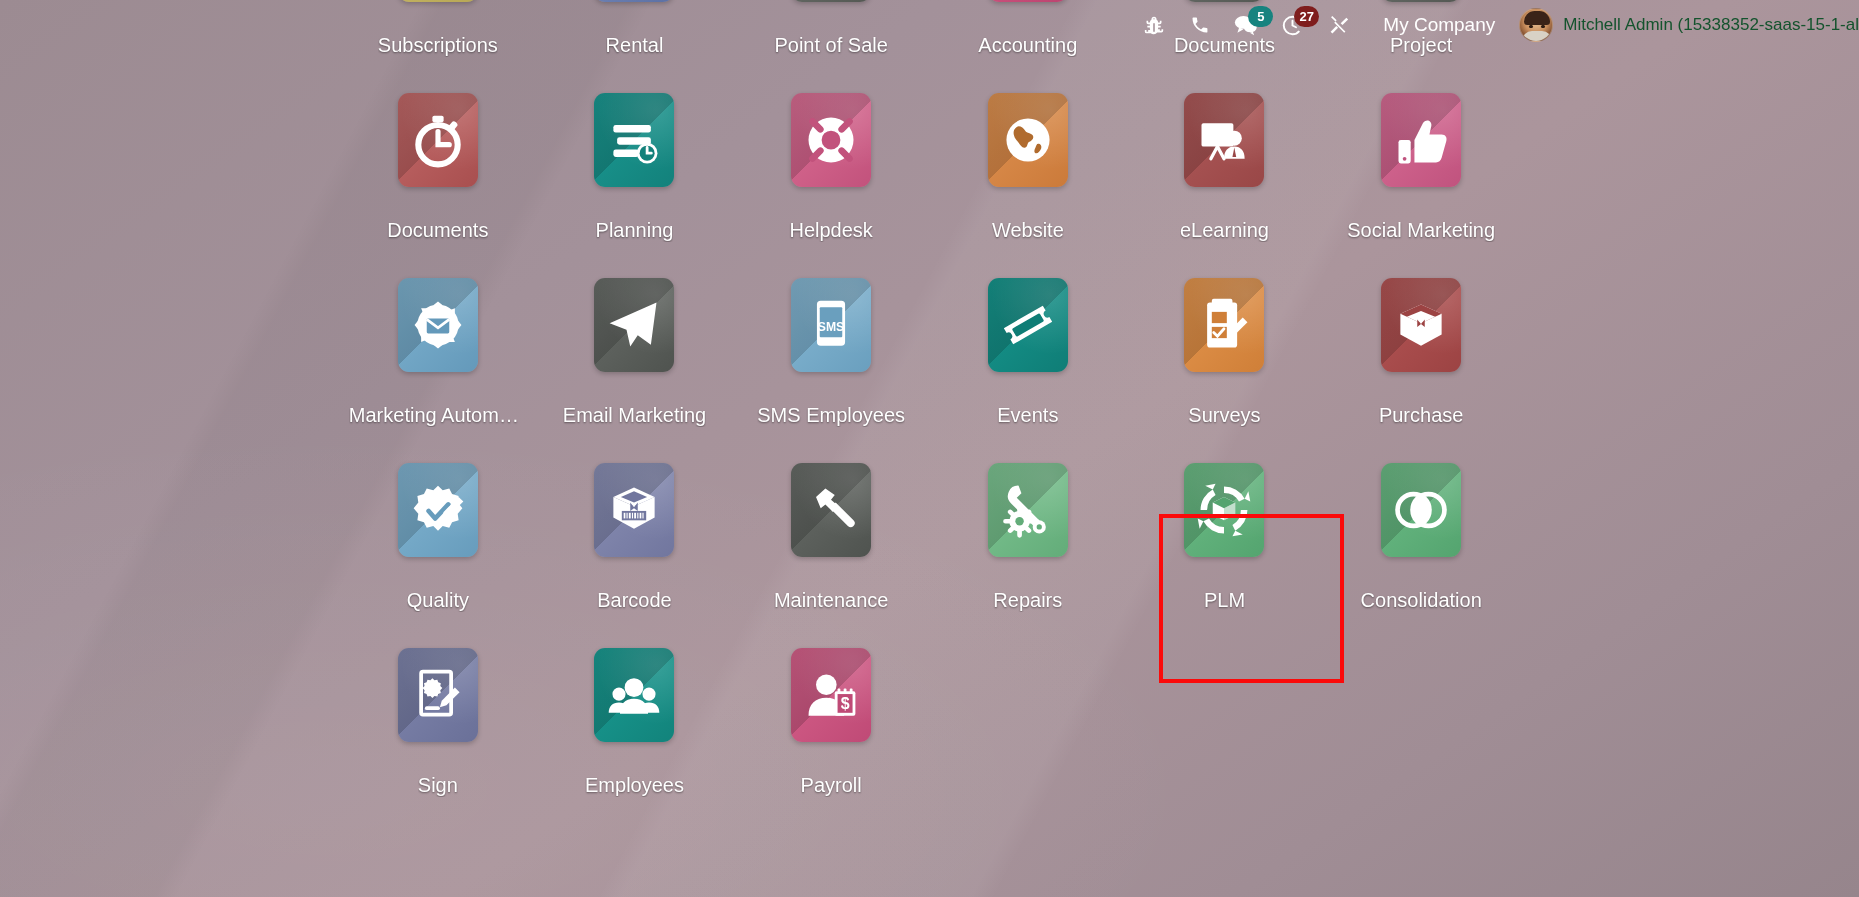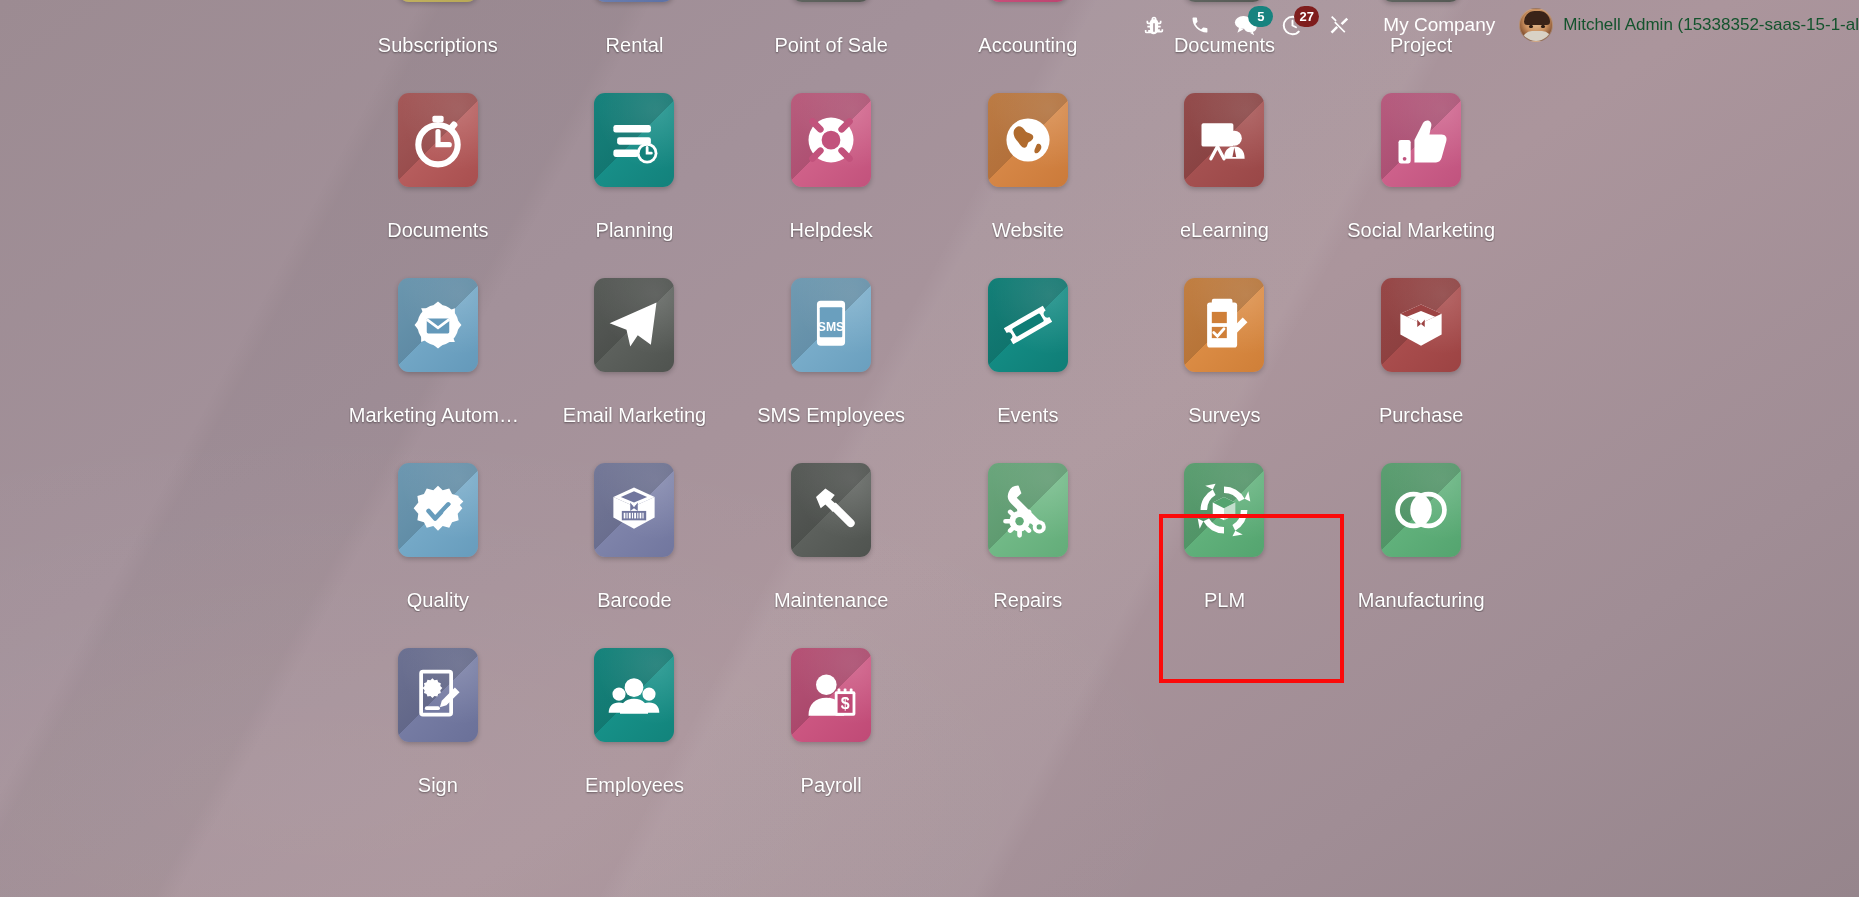--- a/index.html
+++ b/index.html
@@ -391,21 +391,21 @@
         <div class="app-label">PLM</div>
       </div>
       <div class="app-cell">
         <div class="app-icon" style="background: linear-gradient(135deg, rgb(109, 189, 135) 0%, rgb(84, 164, 111) 100%);">
           <svg width="60" height="60" viewBox="0 0 64 64" fill="none">
             <circle cx="24" cy="32" r="17" stroke="#ffffff" stroke-width="5" fill="none"></circle>
             <circle cx="40" cy="32" r="17" stroke="#ffffff" stroke-width="5" fill="none"></circle>
             <path d="M32 17.5a17 17 0 010 29 17 17 0 010-29z" fill="#ffffff"></path>
           </svg>
         </div>
-        <div class="app-label">Manufacturing</div>
+        <div class="app-label">Consolidation</div>
       </div>
       <div class="app-cell">
         <div class="app-icon" style="background: linear-gradient(135deg, rgb(129, 135, 174) 0%, rgb(106, 112, 152) 100%);">
           <svg width="60" height="60" viewBox="0 0 64 64" fill="none">
             <rect x="14" y="7" width="32" height="46" rx="2" stroke="#ffffff" stroke-width="4" fill="none"></rect>
             <path d="M30 14l3.5 3.5 5-1 1.5 4.5 4.5 1.5-1 5 3.5 3.5-3.5 3.5 1 5-4.5 1.5-1.5 4.5-5-1L30 48l-3.5-3.5-5 1-1.5-4.5-4.5-1.5 1-5L13 31l3.5-3.5-1-5 4.5-1.5 1.5-4.5 5 1L30 14z" fill="#ffffff" transform="translate(0,-2) scale(0.62) translate(12,12)"></path>
             <path d="M20 46h12" stroke="#ffffff" stroke-width="4" stroke-linecap="round"></path>
             <path d="M36 38l14-14 5 5-14 14-7 2 2-7z" fill="#ffffff"></path>
           </svg>
         </div>

